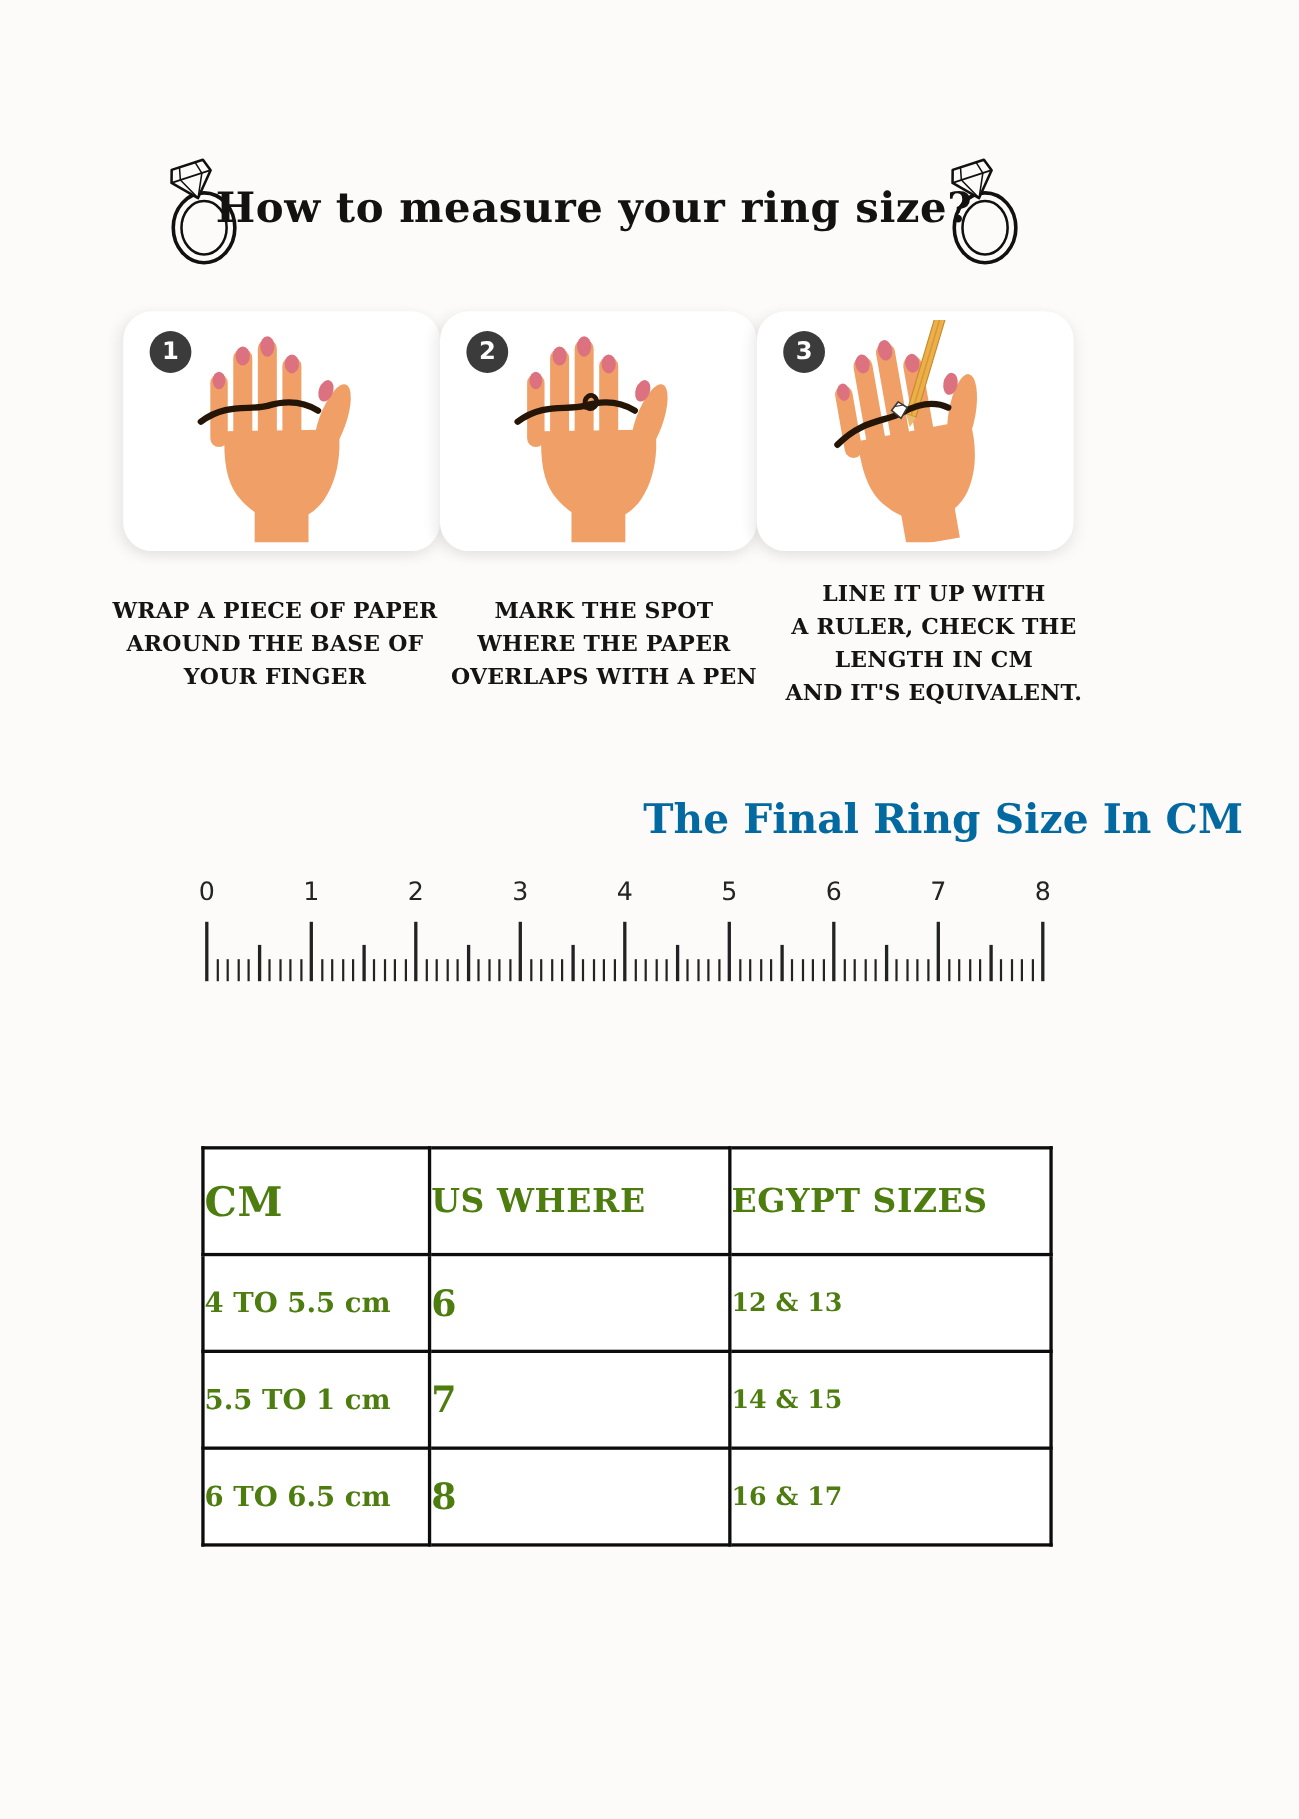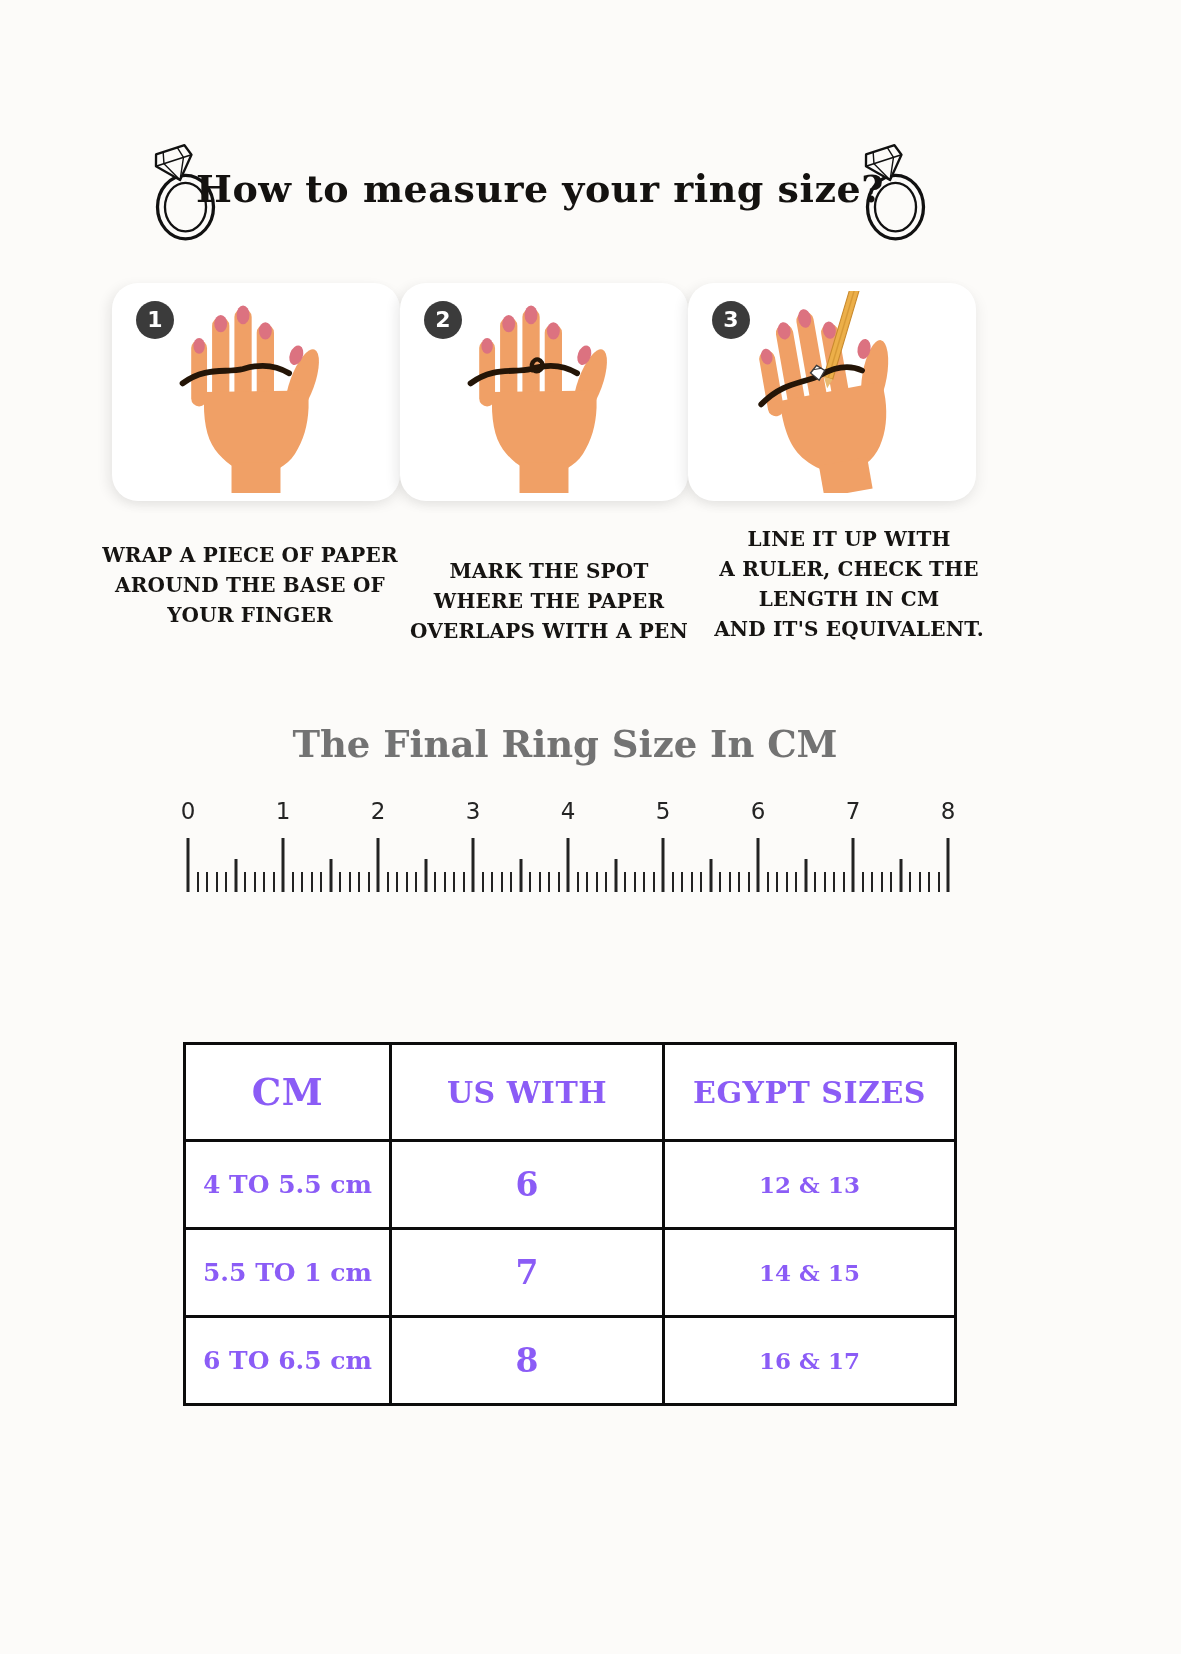--- a/index.html
+++ b/index.html
@@ -37,47 +37,47 @@
   }
   .hand-svg { position:absolute; left:50%; top:8px; transform:translateX(-50%); }
   
   .captions { position:absolute; top:524px; left:0; width:1181px; }
   .step-caption {
     position:absolute; text-align:center; font-weight:bold;
     font-size:20px; line-height:1.5; letter-spacing:0.2px;
     white-space:pre-line; color:#161412;
   }
   .step-caption.c1 { left:100px; top:16px; width:300px; }
-  .step-caption.c2 { left:403px; top:16px; width:292px;margin-top:16px; }
+  .step-caption.c2 { left:403px; top:16px; width:292px; }
   .step-caption.c3 { left:700px; top:0;   width:298px; }
   
   .ruler-heading {
     position:absolute; top:722px; left:0; width:1130px;
-    text-align:center; font-size:37px; font-weight:bold; color:#737373;
+    text-align:right; font-size:37px; font-weight:bold; color:#0369a1;
   }
   .ruler { position:absolute; top:798px; left:187px; width:762px; height:96px; }
   .ruler-labels { position:absolute; top:0; left:0; width:100%; height:30px; }
   .ruler-label {
     position:absolute; transform:translateX(-50%);
     font-family:"DejaVu Sans", sans-serif; font-size:23px; color:#242424;
   }
   .ruler-ticks { position:absolute; top:38px; left:0; width:100%; height:56px; }
   .tick { position:absolute; bottom:0; background:#222222; transform:translateX(-50%); }
   .tick.t-tall  { width:3px; height:54px; }
   .tick.t-mid   { width:3px; height:33px; }
   .tick.t-small { width:2px; height:20px; }
   
   .size-table {
     position:absolute; top:1042px; left:183px;
     border-collapse:collapse; table-layout:fixed;
     background:#ffffff;
   }
   .size-table th, .size-table td {
-    border:3.5px solid #0c0c0c; text-align:center; vertical-align:middle;
-    font-weight:bold; color:#8b5cf6;
+    border:3.5px solid #0c0c0c; text-align:left; vertical-align:middle;
+    font-weight:bold; color:#4d7c0f;
   }
   .size-table th { height:97px; font-size:30px; letter-spacing:0.5px; }
   .size-table th.col-cm { font-size:37px; }
   .size-table td { height:88px; }
   .size-table td.cell-cm    { font-size:25px; }
   .size-table td.cell-us    { font-size:33px; }
   .size-table td.cell-egypt { font-size:23px; }
   .col-w1 { width:206px; } .col-w2 { width:273px; } .col-w3 { width:292px; }
 </style>
 </head>
@@ -270,21 +270,21 @@
 
 <table class="size-table">
   <colgroup>
       <col class="col-w1">
       <col class="col-w2">
       <col class="col-w3">
     </colgroup>
   <thead>
     <tr>
       <th class="col-cm">CM</th>
-      <th>US WITH</th>
+      <th>US WHERE</th>
       <th>EGYPT SIZES</th>
     </tr>
   </thead>
   <tbody>
     <tr>
       <td class="cell-cm">4 TO 5.5 cm</td>
       <td class="cell-us">6</td>
       <td class="cell-egypt">12 &amp; 13</td>
     </tr>
     <tr>

